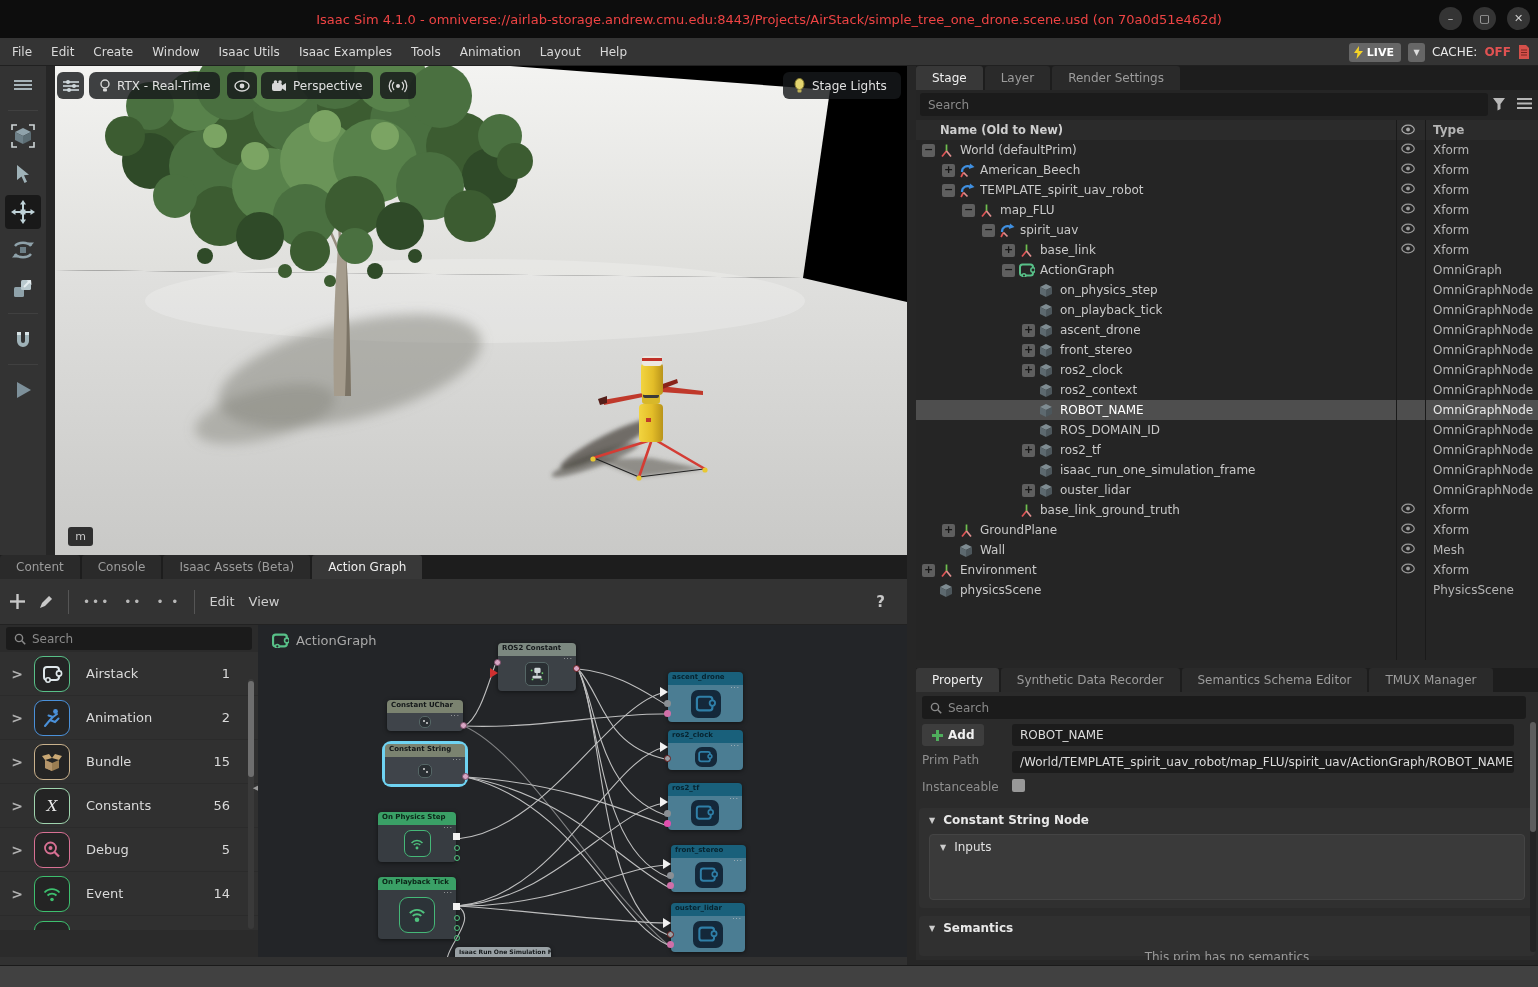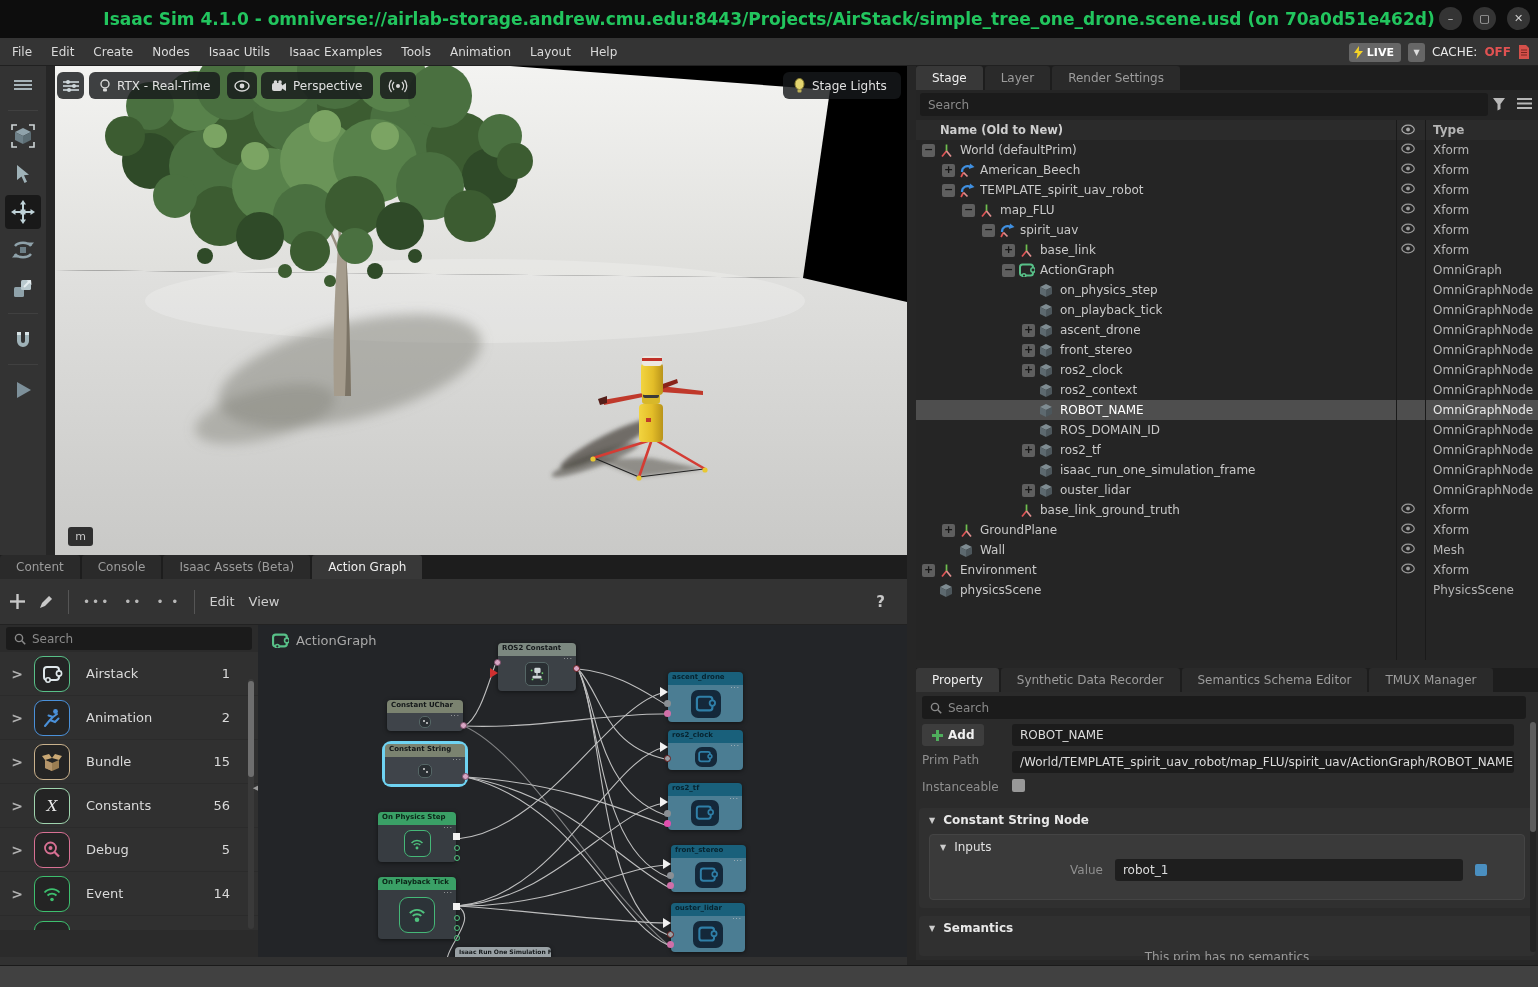--- a/index.html
+++ b/index.html
@@ -2,21 +2,21 @@
 <html><head>
 <meta charset="utf-8">
 <style>
   * { margin:0; padding:0; box-sizing:border-box; }
   html,body { background:#111; }
   body { font-family:"DejaVu Sans", sans-serif; }
   .app { position:relative; width:1538px; height:987px; background:#262626; overflow:hidden; color:#ddd; }
 
   
   .titlebar { position:absolute; left:0; top:0; width:1538px; height:38px; background:#0d0d0d; display:flex; align-items:center; justify-content:center; }
-  .titlebar .wtitle { font-size:17px; font-weight:700; color:#22c55e; }
+  .titlebar .wtitle { font-size:13px; font-weight:400; color:#ef4444; }
   .winbtns { position:absolute; right:8px; top:7px; display:flex; gap:11px; }
   .winbtn { width:23px; height:23px; border-radius:50%; background:#343434; color:#cfcfcf; font-size:11px; display:flex; align-items:center; justify-content:center; }
 
   
   .menubar { position:absolute; left:0; top:38px; width:1538px; height:28px; background:#343434; border-bottom:1px solid #202020; display:flex; align-items:center; }
   .menus { display:flex; gap:19px; padding-left:12px; }
   .menu-item { font-size:12px; color:#dadada; cursor:default; }
   .menubar-right { position:absolute; right:8px; top:4px; display:flex; align-items:center; gap:7px; height:20px; }
   .live-chip { display:flex; align-items:center; gap:4px; background:#666; border-radius:3px; padding:2px 7px 2px 5px; height:19px; }
   .live-chip span { font-size:11px; font-weight:bold; color:#fff; }
@@ -129,21 +129,21 @@
       <div class="winbtn">▢</div>
       <div class="winbtn">✕</div>
     </div>
   </div>
 
   <div class="menubar">
     <div class="menus" id="menu-items">
         <span class="menu-item">File</span>
         <span class="menu-item">Edit</span>
         <span class="menu-item">Create</span>
-        <span class="menu-item">Nodes</span>
+        <span class="menu-item">Window</span>
         <span class="menu-item">Isaac Utils</span>
         <span class="menu-item">Isaac Examples</span>
         <span class="menu-item">Tools</span>
         <span class="menu-item">Animation</span>
         <span class="menu-item">Layout</span>
         <span class="menu-item">Help</span>
       </div>
     <div class="menubar-right">
       <div class="live-chip">
         <svg width="9" height="13" viewBox="0 0 9 13">
@@ -354,21 +354,21 @@
             <g stroke="#cfd8dc" stroke-width="1.6">
               <line x1="0" y1="3" x2="16" y2="3"></line>
               <line x1="0" y1="7" x2="16" y2="7"></line>
               <line x1="0" y1="11" x2="16" y2="11"></line>
             </g>
             <circle cx="5" cy="3" r="2" fill="#cfd8dc"></circle>
             <circle cx="11" cy="7" r="2" fill="#cfd8dc"></circle>
             <circle cx="6" cy="11" r="2" fill="#cfd8dc"></circle>
           </svg>
       </div>
-      <div class="vp-chip" style="left:34px;">
+      <div class="vp-chip" style="left:34px;border-radius:7px;">
         <svg width="12" height="14" viewBox="0 0 12 14">
             <circle cx="6" cy="5" r="4" fill="none" stroke="#d8d8d8" stroke-width="1.4"></circle>
             <rect x="4" y="9.5" width="4" height="3" rx="1" fill="#d8d8d8"></rect>
           </svg>
         <span>RTX - Real-Time</span>
       </div>
       <div class="vp-chip" style="left:172px; width:30px; padding:0; justify-content:center;">
         <svg width="17" height="12" viewBox="0 0 17 12">
             <ellipse cx="8" cy="6" rx="7" ry="5" fill="none" stroke="#d8d8d8" stroke-width="1.4"></ellipse>
             <circle cx="8" cy="6" r="2.4" fill="#d8d8d8"></circle>
@@ -1125,25 +1125,20 @@
     <div class="section" style="top:140px; height:100px;">
       <div class="sec-head">
         <span class="caret">▼</span>
         <span>Constant String Node</span>
       </div>
       <div class="inner-frame" style="height:66px;">
         <div class="sec-head" style="font-weight:normal; color:#e0e0e0;">
           <span class="caret">▼</span>
           <span>Inputs</span>
         </div>
-        <div style="display:flex; align-items:center; gap:12px; padding-left:140px;">
-          <span class="flabel">Value</span>
-          <div class="field" style="width:348px; background:#1e1e1e;">robot_1</div>
-          <span style="width:12px; height:12px; background:#4a8fc0; border-radius:2px; display:inline-block;"></span>
-        </div>
       </div>
     </div>
 
     <div class="section" style="top:248px; height:40px;">
       <div class="sec-head">
         <span class="caret">▼</span>
         <span>Semantics</span>
       </div>
     </div>
     <div class="sem-note">This prim has no semantics</div>

